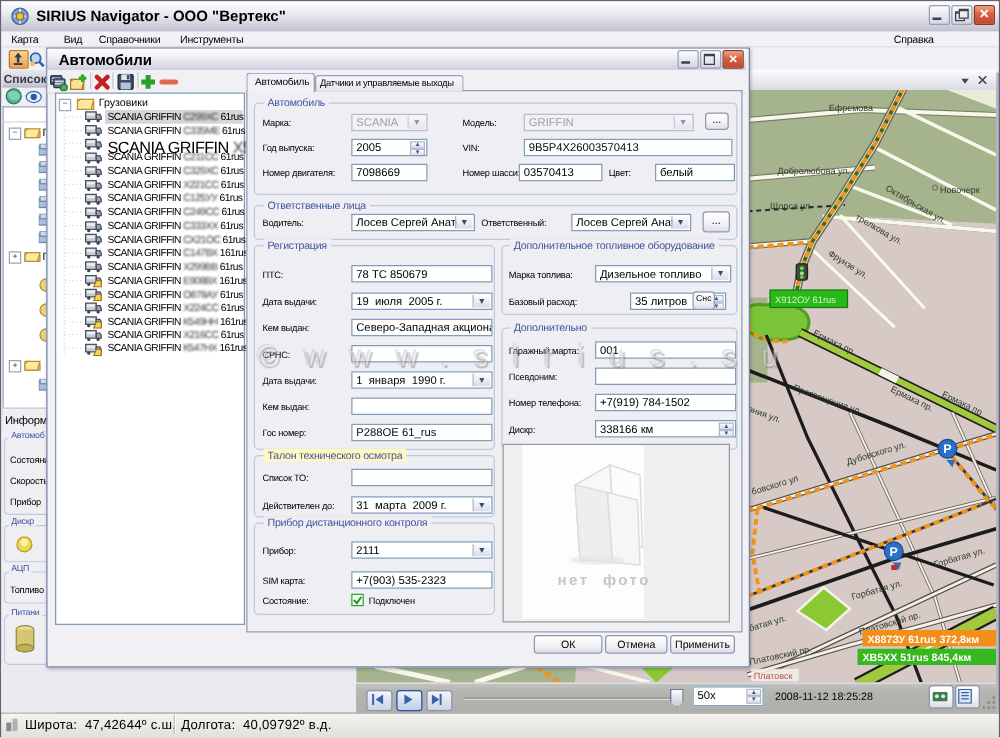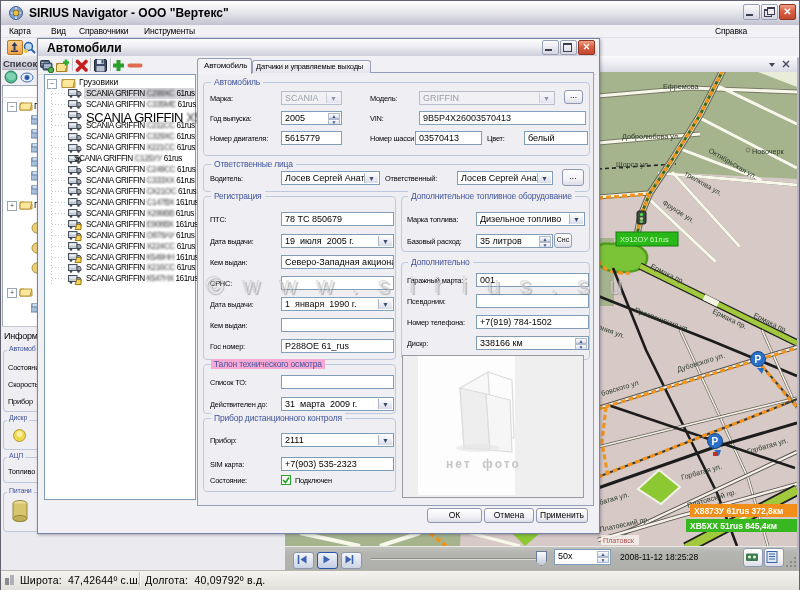--- a/index.html
+++ b/index.html
@@ -457,21 +457,21 @@
       </svg>
       <div class="a" style="left:86px;top:143.25px;font-size:8.2px;letter-spacing:-0.45px;white-space:nowrap">SCANIA GRIFFIN <span class="blur2">Х221СС</span> 61rus</div>
       <div class="a" style="left:52px;top:158.18px;width:14px;height:1px;background-image:linear-gradient(90deg,#c6ccd2 1px,transparent 1px);background-size:3px 1px"></div>
       <svg class="a" style="left:68px;top:153.68px" width="14" height="11">
         <rect x="0.5" y="1.5" width="8.5" height="6" fill="#c6ccd4" stroke="#4a525e"></rect>
         <rect x="1.5" y="2.5" width="6.5" height="2" fill="#eceff3"></rect>
         <path d="M9 3.5h3l1 2v2H9z" fill="#9aa4b0" stroke="#4a525e"></path>
         <circle cx="3" cy="8.5" r="1.3" fill="#3c444e"></circle>
         <circle cx="10.5" cy="8.5" r="1.3" fill="#3c444e"></circle>
       </svg>
-      <div class="a" style="left:74px;top:154.18px;font-size:8.2px;letter-spacing:-0.45px;white-space:nowrap">SCANIA GRIFFIN <span class="blur2">С125УУ</span> 61rus</div>
+      <div class="a" style="left:86px;top:154.18px;font-size:8.2px;letter-spacing:-0.45px;white-space:nowrap">SCANIA GRIFFIN <span class="blur2">С125УУ</span> 61rus</div>
       <div class="a" style="left:52px;top:169.10999999999999px;width:14px;height:1px;background-image:linear-gradient(90deg,#c6ccd2 1px,transparent 1px);background-size:3px 1px"></div>
       <svg class="a" style="left:68px;top:164.60999999999999px" width="14" height="11">
         <rect x="0.5" y="1.5" width="8.5" height="6" fill="#c6ccd4" stroke="#4a525e"></rect>
         <rect x="1.5" y="2.5" width="6.5" height="2" fill="#eceff3"></rect>
         <path d="M9 3.5h3l1 2v2H9z" fill="#9aa4b0" stroke="#4a525e"></path>
         <circle cx="3" cy="8.5" r="1.3" fill="#3c444e"></circle>
         <circle cx="10.5" cy="8.5" r="1.3" fill="#3c444e"></circle>
       </svg>
       <div class="a" style="left:86px;top:165.10999999999999px;font-size:8.2px;letter-spacing:-0.45px;white-space:nowrap">SCANIA GRIFFIN <span class="blur2">С249СС</span> 61rus</div>
       <div class="a" style="left:52px;top:180.04px;width:14px;height:1px;background-image:linear-gradient(90deg,#c6ccd2 1px,transparent 1px);background-size:3px 1px"></div>
@@ -585,21 +585,21 @@
 <div class="fld" style="left:419px;top:91px;width:131px;background:#f1f0f5;color:#9aa0a8;border-color:#b9bdc9">GRIFFIN<span class="cmbA" style="opacity:.55">▼</span></div>
 <div class="btn" style="left:564px;top:90px;width:17px;height:12px;line-height:9px">...</div>
 <div class="lbl" style="left:210px;top:114px">Год выпуска:</div>
 <div class="fld" style="left:281px;top:111px;width:56px">2005<span class="spin">
           <b>▲</b>
           <b>▼</b>
         </span></div>
 <div class="lbl" style="left:370px;top:114px">VIN:</div>
 <div class="fld blur" style="left:419px;top:111px;width:162px">9В5Р4Х26003570413</div>
 <div class="lbl" style="left:210px;top:134px">Номер двигателя:</div>
-<div class="fld" style="left:281px;top:131px;width:56px">5615779</div>
+<div class="fld" style="left:281px;top:131px;width:56px">7098669</div>
 <div class="lbl" style="left:370px;top:134px">Номер шасси:</div>
 <div class="fld" style="left:415px;top:131px;width:62px">03570413</div>
 <div class="lbl" style="left:487px;top:134px">Цвет:</div>
 <div class="fld" style="left:524px;top:131px;width:59px">белый</div>
 
 <div class="grp" style="left:203px;top:164px;width:385px;height:26px"></div>
 <div class="lbl blu" style="left:211px;top:159px;background:#efeef3;padding:0 3px">Ответственные лица</div>
 <div class="lbl" style="left:210px;top:174px">Водитель:</div>
 <div class="fld" style="left:281px;top:171px;width:94px">Лосев Сергей Анато<span class="cmbA">▼</span></div>
 <div class="lbl" style="left:385px;top:174px">Ответственный:</div>
@@ -621,42 +621,42 @@
 <div class="lbl" style="left:210px;top:321px">Кем выдан:</div>
 <div class="fld" style="left:281px;top:318px;width:108px"></div>
 <div class="lbl" style="left:210px;top:342px">Гос номер:</div>
 <div class="fld blur" style="left:281px;top:339px;width:108px">Р288ОЕ 61_rus</div>
 
 <div class="grp" style="left:401px;top:196px;width:187px;height:54px"></div>
 <div class="lbl blu" style="left:408px;top:191px;background:#efeef3;padding:0 3px">Дополнительное топливное оборудование</div>
 <div class="lbl" style="left:407px;top:215px">Марка топлива:</div>
 <div class="fld" style="left:476px;top:212px;width:104px">Дизельное топливо<span class="cmbA">▼</span></div>
 <div class="lbl" style="left:407px;top:237px">Базовый расход:</div>
-<div class="fld" style="left:476px;top:234px;width:72px">35 литров<span class="spin">
+<div class="fld" style="left:504px;top:234px;width:72px">35 литров<span class="spin">
           <b>▲</b>
           <b>▼</b>
         </span></div>
 <div class="btn blur" style="left:554px;top:233px;width:16px;height:13px;line-height:11px;font-size:7px">Снс</div>
 
 <div class="grp" style="left:401px;top:262px;width:187px;height:96px"></div>
 <div class="lbl blu" style="left:408px;top:257px;background:#efeef3;padding:0 3px">Дополнительно</div>
 <div class="lbl" style="left:407px;top:276px">Гаражный марта:</div>
 <div class="fld" style="left:476px;top:273px;width:108px">001</div>
 <div class="lbl blur" style="left:407px;top:297px">Псевдоним:</div>
 <div class="fld" style="left:476px;top:294px;width:108px"></div>
 <div class="lbl" style="left:407px;top:318px">Номер телефона:</div>
 <div class="fld" style="left:476px;top:315px;width:108px">+7(919) 784-1502</div>
 <div class="lbl" style="left:407px;top:339px">Дискр:</div>
 <div class="fld" style="left:476px;top:336px;width:108px">338166 км<span class="spin">
           <b>▲</b>
           <b>▼</b>
         </span></div>
 
 <div class="grp" style="left:203px;top:364px;width:191px;height:48px"></div>
-<div class="lbl blu" style="left:211px;top:359px;background:#f9a8d4;padding:0 3px">Талон технического осмотра</div>
+<div class="lbl blu" style="left:211px;top:359px;background:#fef9c3;padding:0 3px">Талон технического осмотра</div>
 <div class="lbl" style="left:210px;top:378px">Список ТО:</div>
 <div class="fld" style="left:281px;top:375px;width:108px"></div>
 <div class="lbl" style="left:210px;top:400px">Действителен до:</div>
 <div class="fld" style="left:281px;top:397px;width:108px">31&nbsp;&nbsp;марта&nbsp;&nbsp;2009 г.<span class="cmbA">▼</span></div>
 
 <div class="grp" style="left:203px;top:418px;width:191px;height:72px"></div>
 <div class="lbl blu" style="left:211px;top:413px;background:#efeef3;padding:0 3px">Прибор дистанционного контроля</div>
 <div class="lbl" style="left:210px;top:436px">Прибор:</div>
 <div class="fld" style="left:281px;top:433px;width:108px">2111<span class="cmbA">▼</span></div>
 <div class="lbl" style="left:210px;top:460px">SIM карта:</div>

